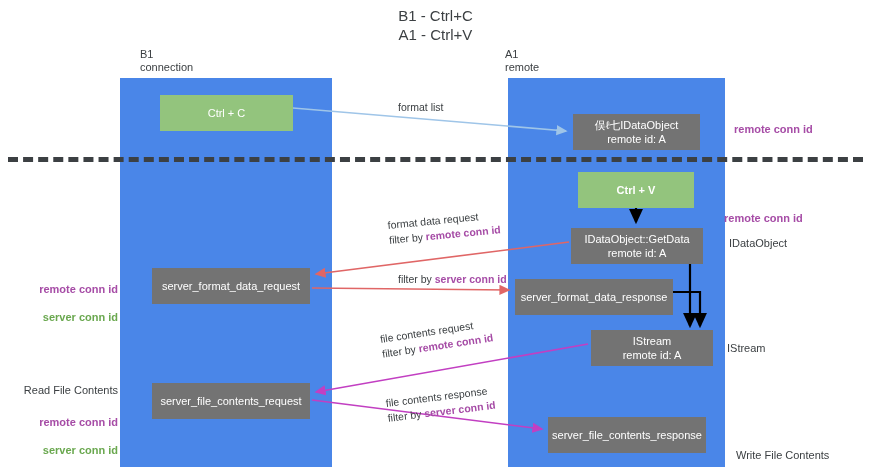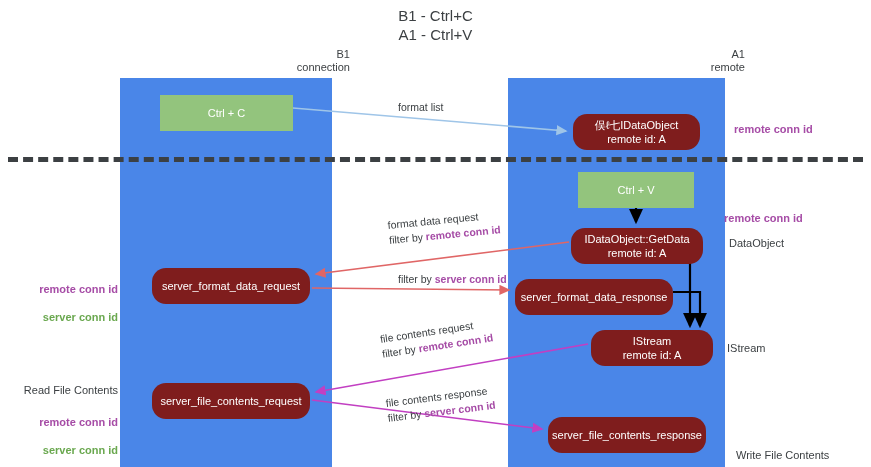--- a/index.html
+++ b/index.html
@@ -27,21 +27,21 @@
     font-size: 15px;
     color: #3c4043;
     line-height: 19px;
     white-space: pre-line;
   }
 
   
   .col-head {
     font-size: 11px;
     color: #3c4043;
-    text-align: right;
+    text-align: left;
     line-height: 13px;
     white-space: pre-line;
   }
   #head-b1 { left: 140px; top: 48px; width: 210px; }
   #head-a1 { left: 505px; top: 48px; width: 240px; }
 
   
   .lane {
     background: #4a86e8;
   }
@@ -63,25 +63,25 @@
     align-items: center;
     justify-content: center;
     color: #ffffff;
     font-size: 11px;
     line-height: 14px;
     text-align: center;
     white-space: pre-line;
     padding: 18px 4px;
   }
   .box.green  { background: #93c47d; }
-  .box.orange { background: #7f1d1d; border-radius: 14px; }
+  .box.orange { background: #737373; }
 
   #box-ctrlc   { left: 160px; top: 95px;  width: 133px; height: 26px; }
   #box-idobj   { left: 573px; top: 114px; width: 127px; height: 32px; }
-  #box-ctrlv   { left: 578px; top: 172px; width: 116px; height: 26px; }
+  #box-ctrlv   { left: 578px; top: 172px; width: 116px; height: 26px; font-weight: bold; }
   #box-getdata { left: 571px; top: 228px; width: 132px; height: 32px; }
   #box-sfdreq  { left: 152px; top: 268px; width: 158px; height: 26px; }
   #box-sfdresp { left: 515px; top: 279px; width: 158px; height: 26px; }
   #box-istream { left: 591px; top: 330px; width: 122px; height: 32px; }
   #box-sfcreq  { left: 152px; top: 383px; width: 158px; height: 26px; }
   #box-sfcresp { left: 548px; top: 417px; width: 158px; height: 26px; }
 
   
   .side-label {
     font-size: 11px;
@@ -209,21 +209,21 @@
 remote id: A</div>
   <div class="abs box orange" id="box-sfdreq">server_format_data_request</div>
   <div class="abs box orange" id="box-sfdresp">server_format_data_response</div>
   <div class="abs box orange" id="box-istream">IStream
 remote id: A</div>
   <div class="abs box orange" id="box-sfcresp">server_file_contents_response</div>
   <div class="abs box orange" id="box-sfcreq">server_file_contents_request</div>
 
   <div class="abs side-label purple" id="lbl-remote-1">remote conn id</div>
   <div class="abs side-label purple" id="lbl-remote-2">remote conn id</div>
-  <div class="abs side-label" id="lbl-dataobject">DataObject</div>
+  <div class="abs side-label" id="lbl-dataobject">IDataObject</div>
   <div class="abs side-label" id="lbl-istream">IStream</div>
   <div class="abs side-label" id="lbl-write">Write File Contents</div>
 
   <div class="abs side-label" id="lbl-left-1">
     <div class="purple">remote conn id</div>
     <div class="green-t">server conn id</div>
   </div>
   <div class="abs side-label" id="lbl-read">Read File Contents</div>
   <div class="abs side-label" id="lbl-left-2">
     <div class="purple">remote conn id</div>

